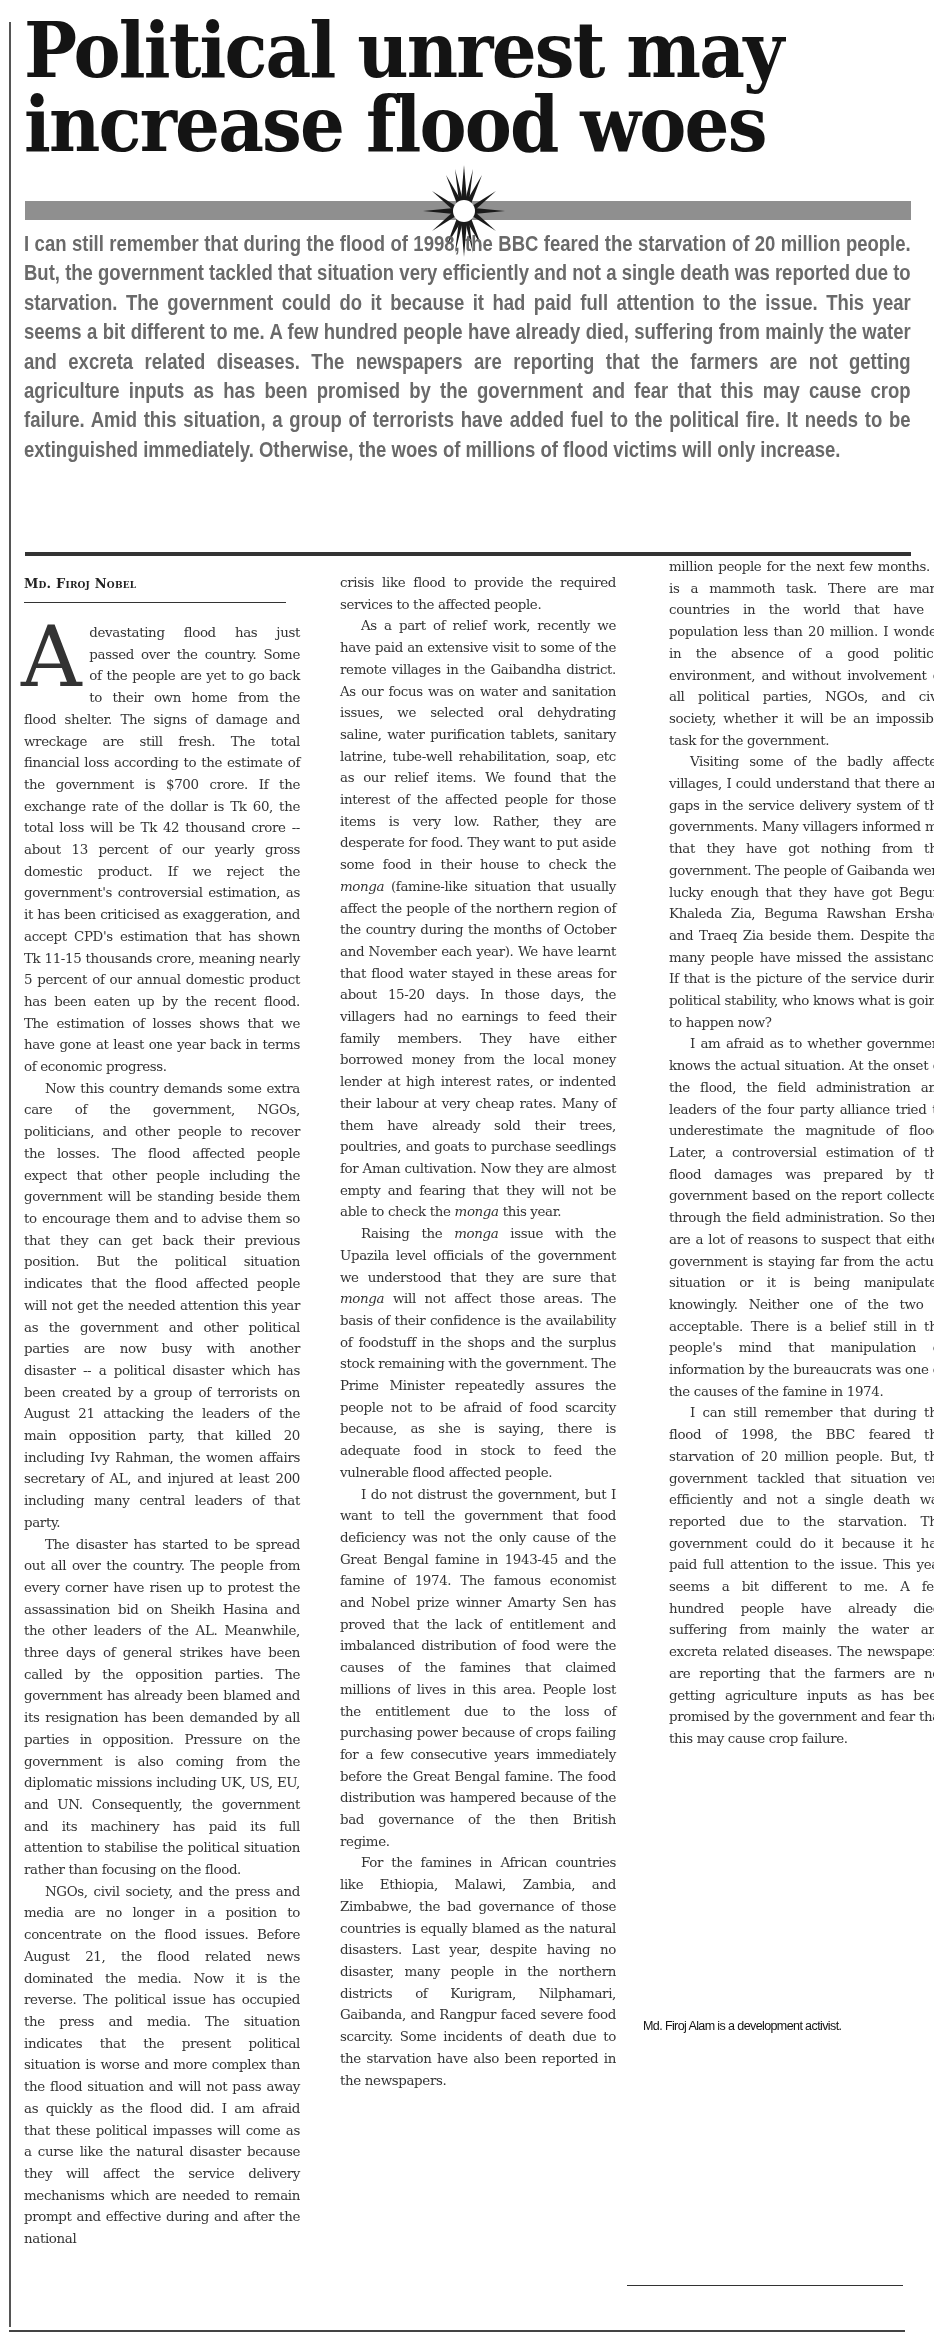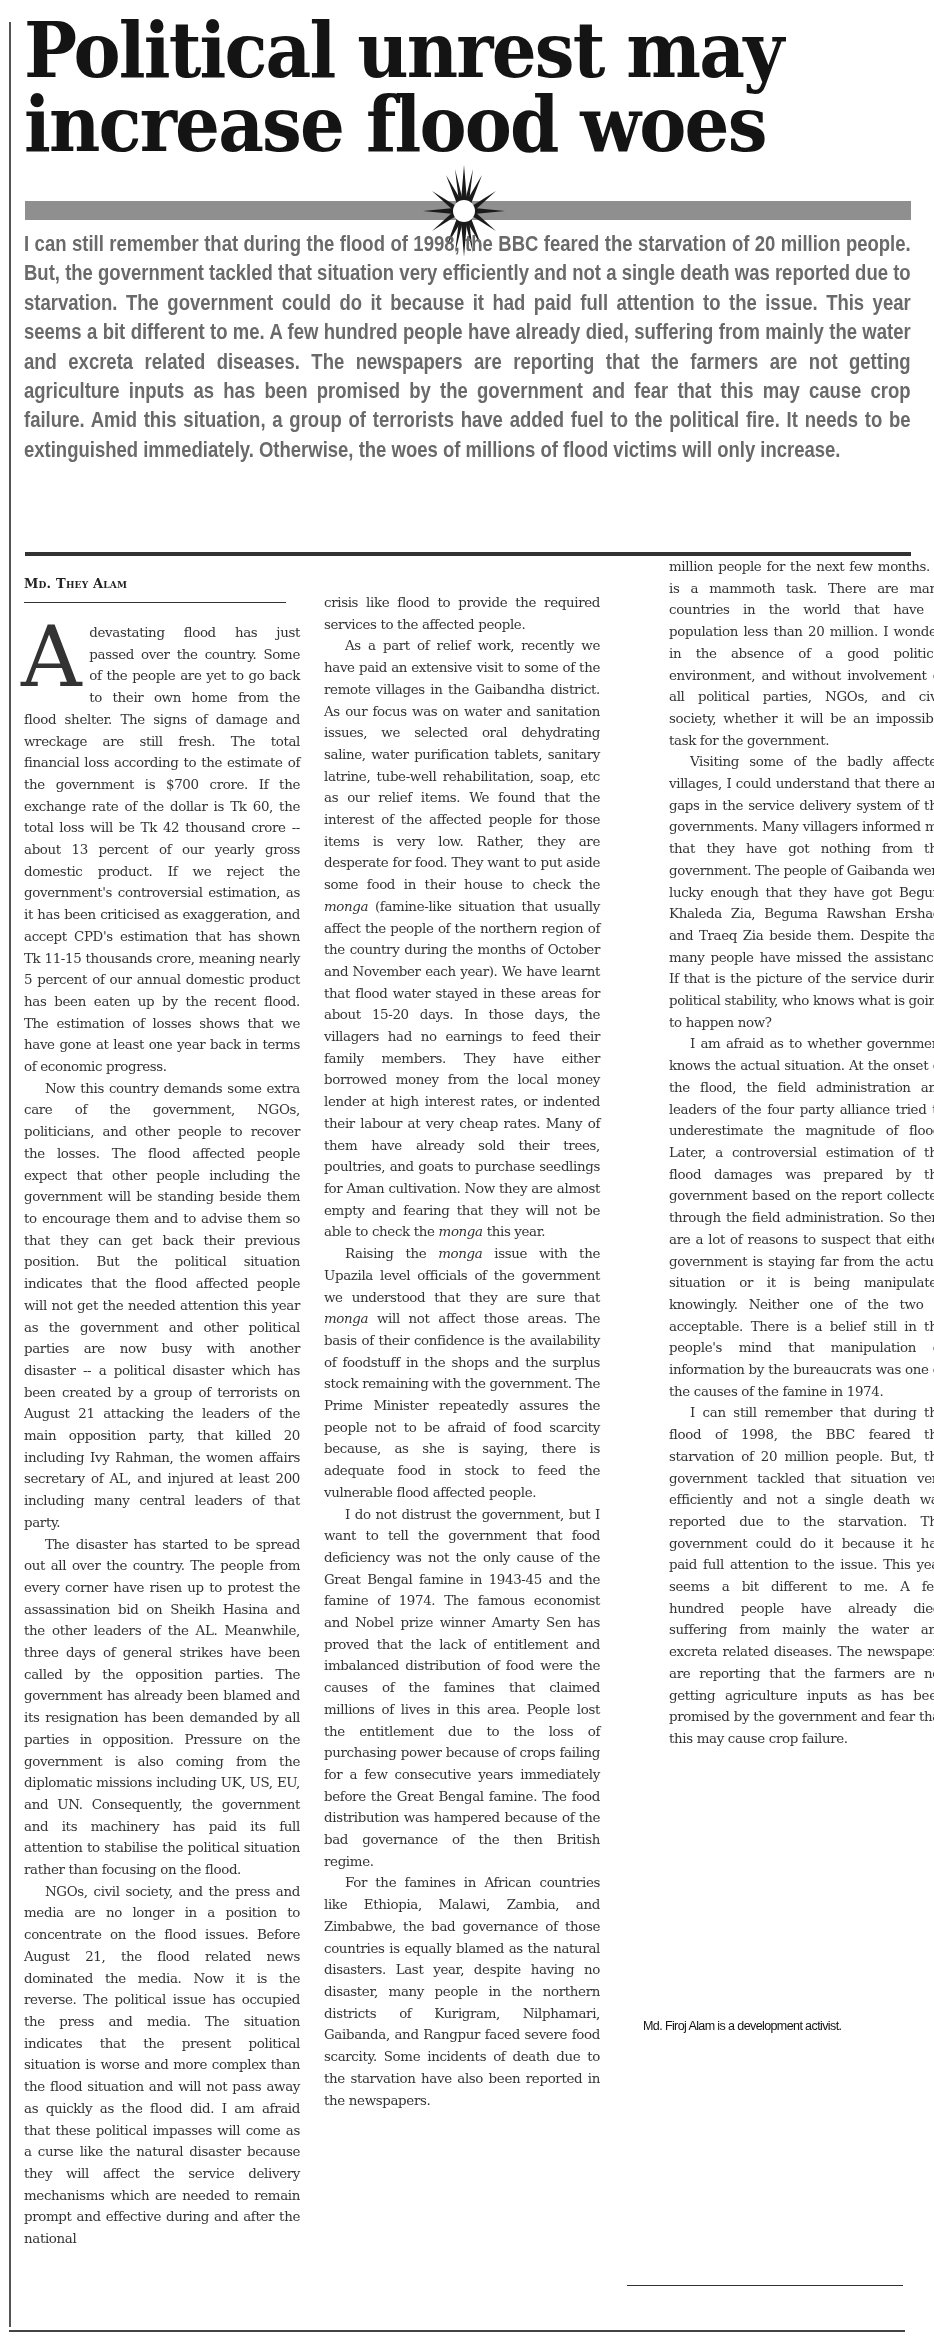--- a/index.html
+++ b/index.html
@@ -16,21 +16,21 @@
   .thick-rule { position: absolute; left: 25px; top: 552px; width: 886px; height: 4px; background: #333; }
   .byline { position: absolute; left: 24px; top: 576px; margin: 0; font-family: "DejaVu Serif", serif; font-weight: bold;
     font-size: 13px; color: #222; font-variant: small-caps; letter-spacing: 0.2px; }
   .byline-rule { position: absolute; left: 24px; top: 602px; width: 262px; height: 1px; background: #333; }
   .col { position: absolute; top: 608px; width: 276px;
     font-family: "DejaVu Serif", serif; font-size: 13.4px; line-height: 21.7px; color: #333;
     text-align: justify; letter-spacing: -0.35px; }
   .col p { margin: 0; text-indent: 21px; }
   .col p.noindent { text-indent: 0; }
   .col1 { left: 24px; top: 622px; }
-  .col2 { left: 324px; top: 572px; margin-top: 20px; }
+  .col2 { left: 340px; top: 572px; }
   .col3 { left: 627px; top: 556px; margin-left: 42px; }
   .dropcap { float: left; font-family: "DejaVu Serif", serif; font-size: 84px; line-height: 66px; margin: 2px 8px 0 -3px; color: #333; }
   .col p.first { text-indent: 0; }
   .bio { position: absolute; left: 627px; top: 2003px; width: 280px; margin: 16px;
     font-family: "Liberation Sans", sans-serif; font-size: 12.5px; color: #111; letter-spacing: -0.6px; }
   .end-rule { position: absolute; left: 627px; top: 2285px; width: 276px; height: 1px; background: #333; }
   .bottom-rule { position: absolute; left: 9px; top: 2330px; width: 896px; height: 2px; background: #444; }
   em { font-style: italic; }
 </style>
 </head>
@@ -60,21 +60,21 @@
     <polygon points="-9,42 -1,10 -5,9"></polygon>
     <polygon points="9,42 1,10 5,9"></polygon>
   </g>
   <circle cx="0" cy="0" r="11" fill="#ffffff"></circle>
 </svg>
 
 <p class="deck">I can still remember that during the flood of 1998, the BBC feared the starvation of 20 million people. But, the government tackled that situation very efficiently and not a single death was reported due to  starvation. The government could do it because it had paid full attention to the issue. This year seems a bit different to me.  A few hundred people have already died, suffering from mainly the water and excreta related diseases. The newspapers are reporting that the farmers are not getting agriculture inputs as has been promised by the government and fear that this may cause crop failure. Amid this situation, a group of terrorists have added fuel to the political fire. It needs to be extinguished immediately. Otherwise, the woes of millions of flood victims will only increase.</p>
 
 <div class="thick-rule"></div>
 
-<p class="byline">Md. They Alam</p>
+<p class="byline">Md. Firoj Nobel</p>
 <div class="byline-rule"></div>
 
 <div class="col col1">
   <p class="first"><span class="dropcap">A</span><span> devastating flood has just passed over the country. Some of the people are yet to go back to their own home from the flood shelter. The signs of damage and wreckage are still fresh. The total financial loss according to the estimate of the government is $700 crore. If the exchange rate of the dollar is Tk 60, the total loss will be Tk 42 thousand crore -- about 13 percent of our yearly gross domestic product. If we reject the government's controversial estimation, as it has been criticised as exaggeration, and accept CPD's estimation that has shown Tk 11-15 thousands crore, meaning nearly 5 percent of our annual domestic product has been eaten up by the recent flood.  The estimation of losses shows that we have gone at least one year back in terms of economic progress.</span></p>
   <p>Now this country demands some extra care of the government, NGOs, politicians, and other people to recover the losses. The flood affected people expect that other people including the government will be standing beside them to encourage them and to advise them so that they can get back their previous position. But the political situation indicates that the flood affected people will not get the needed attention this year as the government and other political parties are now busy with another disaster -- a political disaster which has been created by a group of terrorists on August 21 attacking  the leaders of the  main opposition party, that killed  20 including Ivy Rahman,  the women affairs secretary of  AL, and injured at least 200 including many central leaders of that party.</p>
   <p>The disaster has started to be spread out all over the country. The people from every corner have risen up to protest the assassination bid on Sheikh Hasina and the other leaders of the AL. Meanwhile, three days of general strikes have been called by the opposition parties.  The government has already been blamed and its resignation has been demanded by all parties in opposition.  Pressure on the government is also coming from the diplomatic missions including UK, US, EU, and UN. Consequently, the government and its machinery has paid its full attention to stabilise the political situation rather than focusing on the flood.</p>
   <p>NGOs, civil society, and the press and media are no longer in a position to concentrate on the flood issues. Before August 21, the flood related news dominated the media.  Now it is the reverse.  The political issue has occupied the press and media. The situation indicates that the present political situation is worse and more complex than the flood situation and will not pass away as quickly as the flood did. I am afraid that these political impasses will come as a curse like the natural disaster because they will affect the service delivery mechanisms which are needed to remain prompt and effective during and after the national</p>
 </div>
 
 <div class="col col2">

